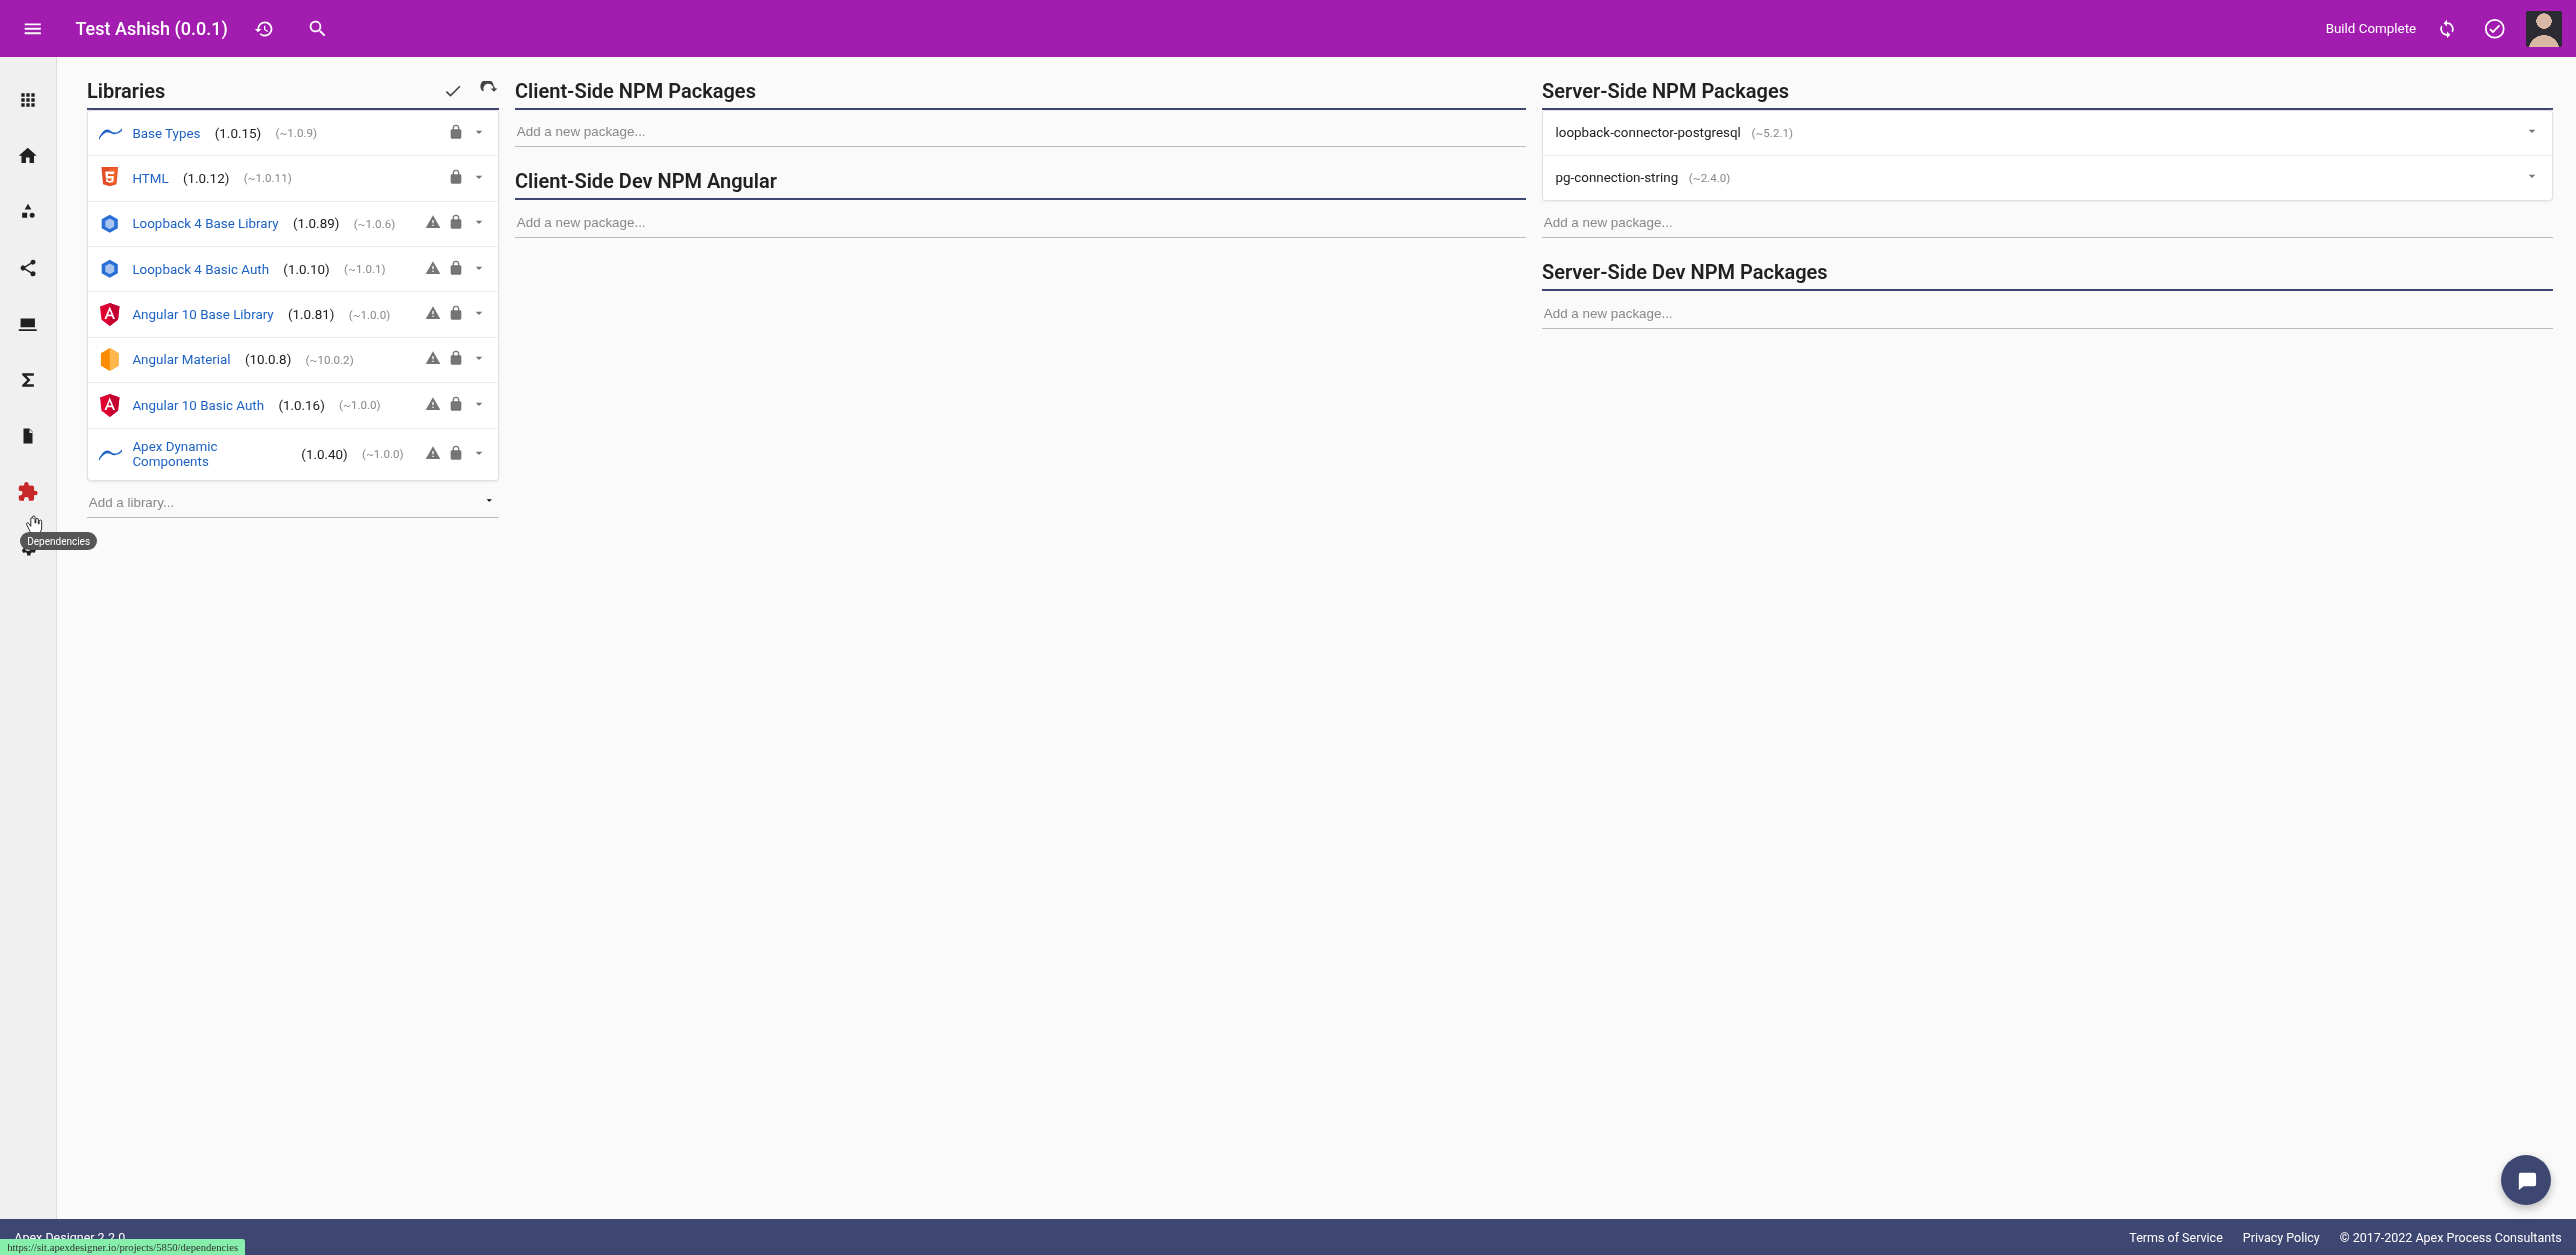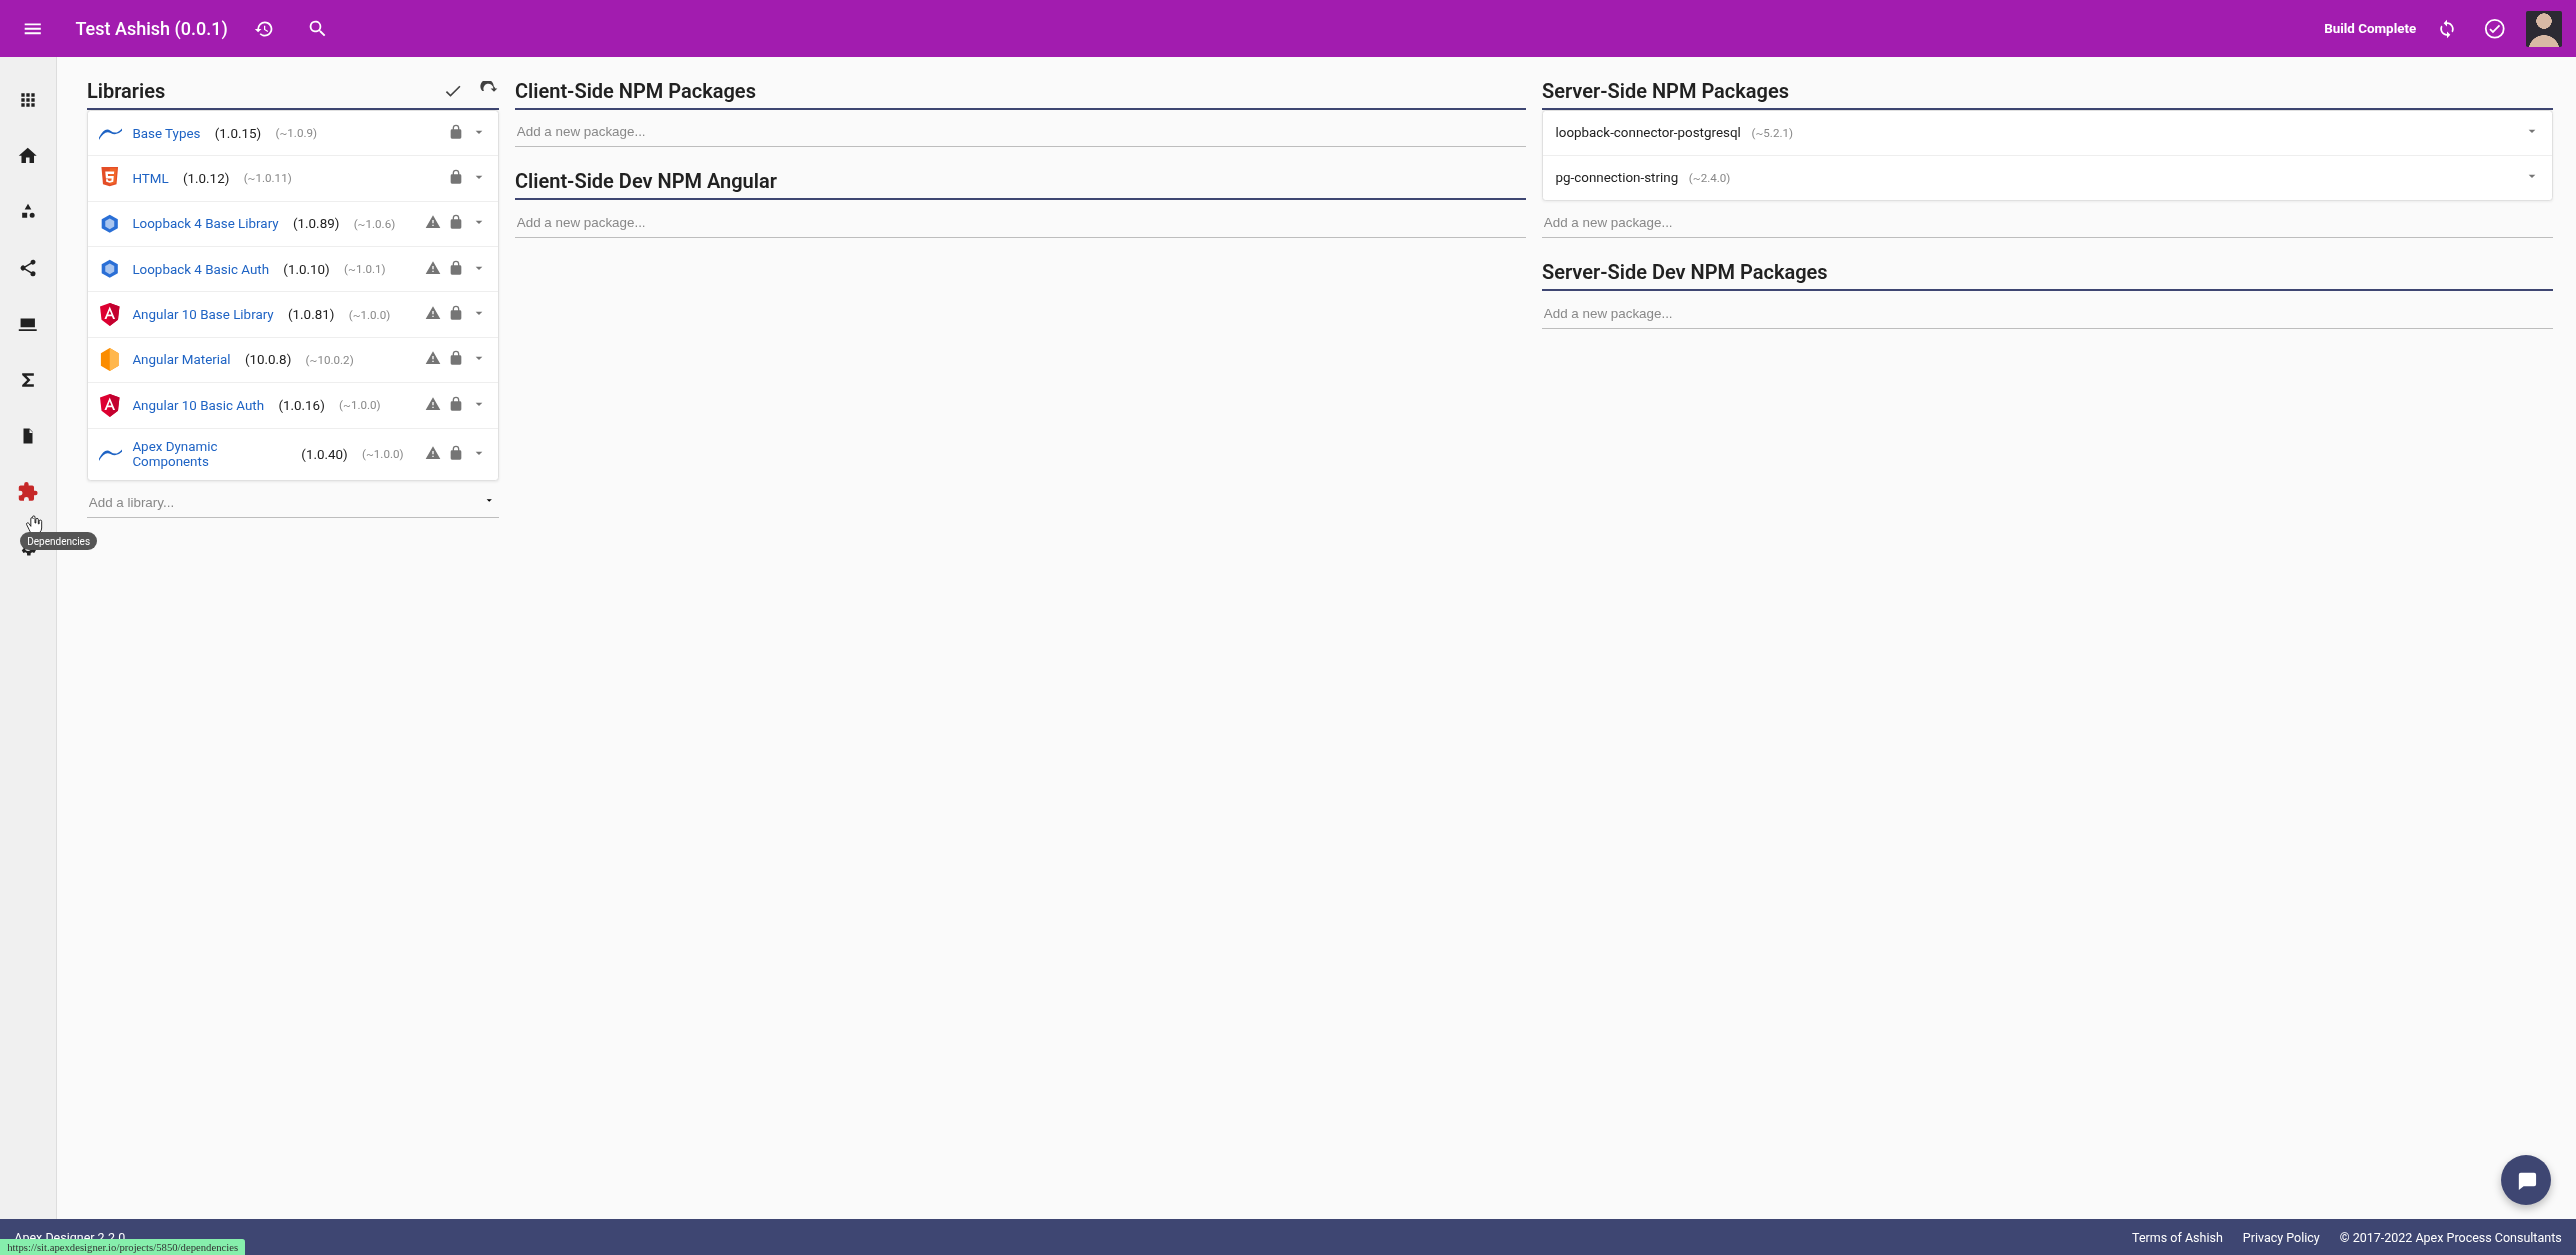--- a/index.html
+++ b/index.html
@@ -49,21 +49,21 @@
   font-size: 18px;
   font-weight: 500;
   margin-left: 7.2px;
 }
 .header .spacer { flex: 1; }
 .header .right {
   display: flex;
   align-items: center;
   gap: 12.5px;
 }
-.header .status { font-size: 13.4px; font-weight: bold; }
+.header .status { font-size: 13.4px; }
 .header .avatar {
   width: 36px;
   height: 36px;
   background: #768;
   border-radius: 1.8px;
   background: radial-gradient(circle at 50% 28%, #d9b9a5 0 24%, transparent 25%),
               radial-gradient(circle at 50% 110%, #d9b9a5 0 35%, transparent 36%),
               #2c2a33;
 }
 
@@ -652,21 +652,21 @@
         </div>
       </div>
 
     </div>
   </div>
 
   <div class="footer">
     <span>Apex Designer 2.2.0</span>
     <span class="spacer"></span>
     <div class="links">
-      <a>Terms of Ashish</a>
+      <a>Terms of Service</a>
       <a>Privacy Policy</a>
       <span>© 2017-2022 Apex Process Consultants</span>
     </div>
     <div class="status-bar-url">https://sit.apexdesigner.io/projects/5850/dependencies</div>
   </div>
 
 </div>
 
 <div class="fab">
   <svg width="23" height="23" viewBox="0 0 24 24">

